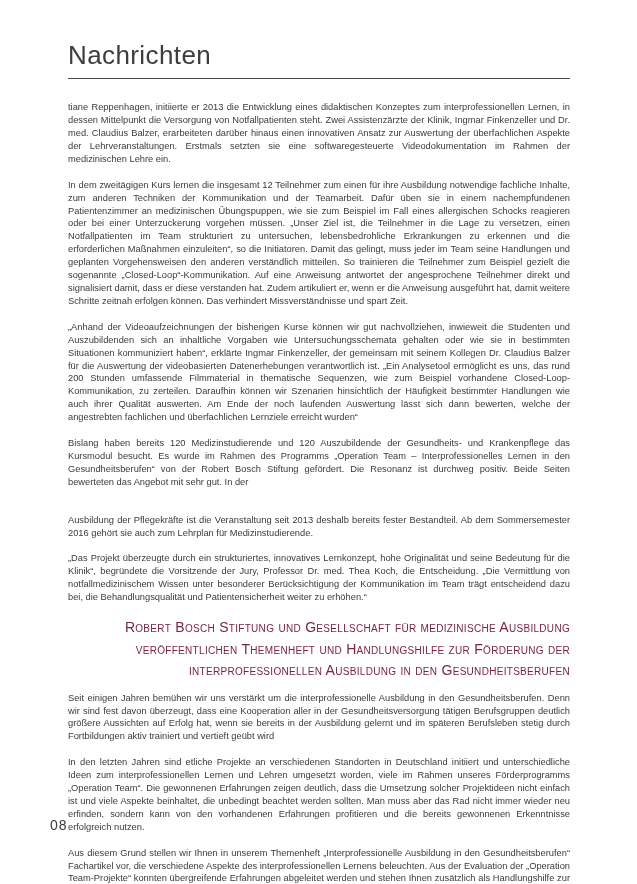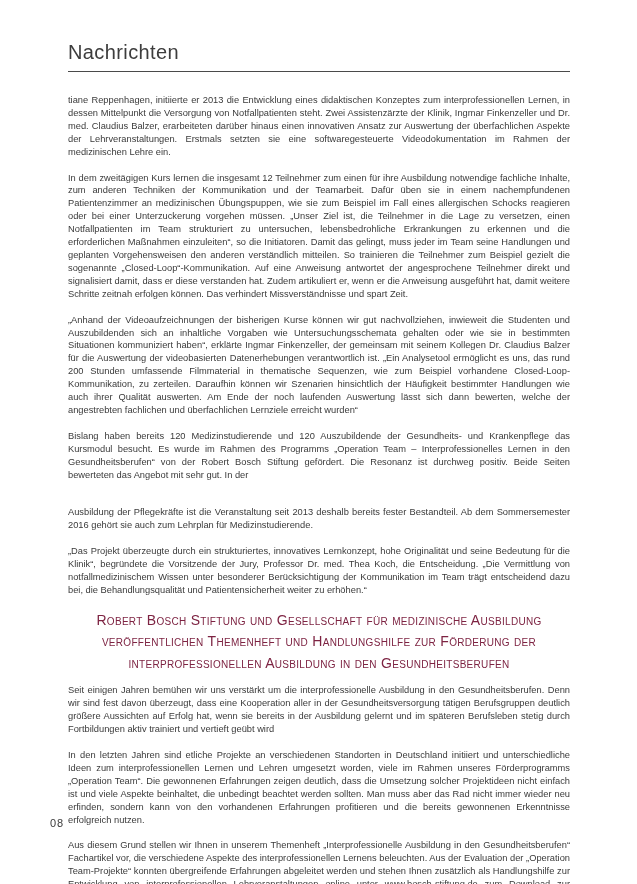--- a/index.html
+++ b/index.html
@@ -14,21 +14,21 @@
     overflow: hidden;
     box-sizing: border-box;
   }
   .content {
     position: absolute;
     left: 68px;
     top: 40px;
     width: 502px;
   }
   .page-title {
-    font-size: 20px;
+    font-size: 26px;
     font-weight: 500;
     color: #3d3d3d;
     letter-spacing: 0.4px;
     line-height: 1.2;
     margin: 0;
   }
   .title-rule {
     border: none;
     border-top: 1.2px solid #4a4a4a;
     margin: 7px 0 0 0;
@@ -49,29 +49,29 @@
     text-align: justify;
     margin: 0 0 13px 0;
   }
   .section-heading {
     font-size: 14px;
     line-height: 21.5px;
     font-variant: small-caps;
     font-weight: 500;
     letter-spacing: 0.3px;
     margin: 2px 0 10px 0;
-    text-align: center;
+    text-align: right;
   }
   .footer {
     position: absolute;
     left: 0;
     top: 817px;
     width: 637px;
     height: 16px;
-    font-size: 11px;
+    font-size: 14px;
     color: #3a3a3a;
   }
   .footer .page-number {
     position: absolute;
     left: 50px;
     top: 0;
     letter-spacing: 1px;
   }
   .footer .journal-line {
     position: absolute;

